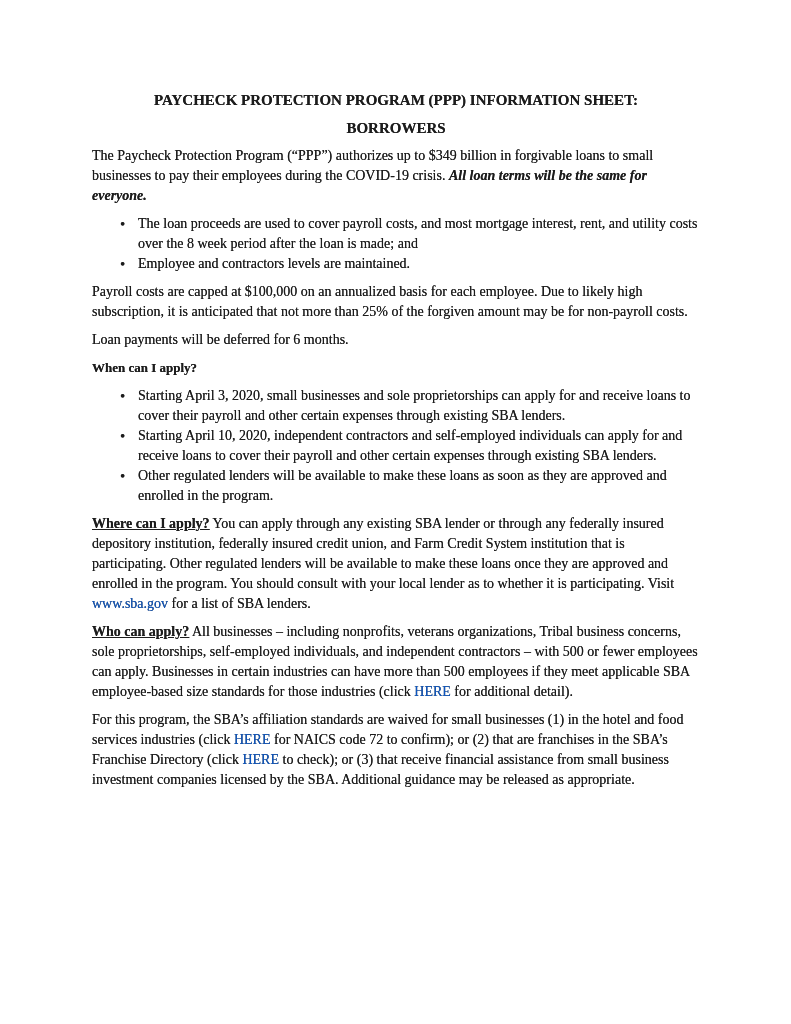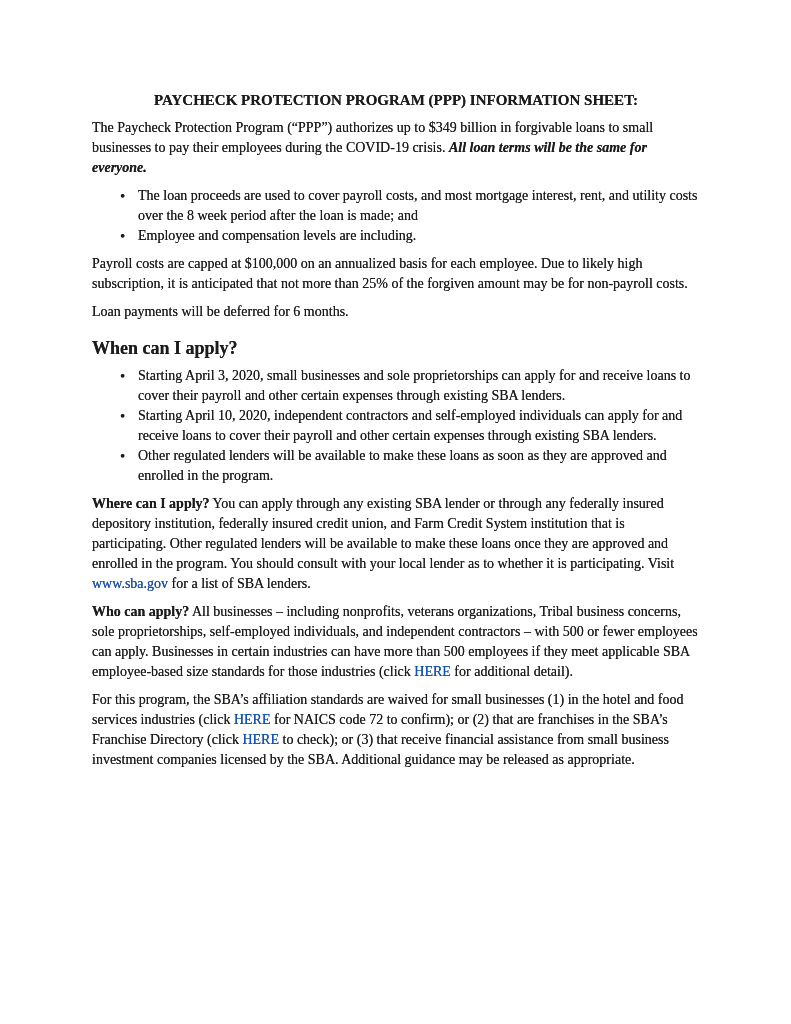--- a/index.html
+++ b/index.html
@@ -26,62 +26,63 @@
     font-size: 15px;
     line-height: 20px;
     margin: 0 0 8px 0;
   }
   p.para {
     font-size: 14px;
     line-height: 20px;
     margin: 0 0 8px 0;
   }
   p.section-heading {
-    font-size: 18px;
+    font-size: 13px;
     line-height: 20px;
     font-weight: bold;
-    margin: 16px 0 8px 0;
+    margin: 8px 0 8px 0;
   }
   ul.doc-list {
     list-style: none;
     margin: 0 0 8px 0;
     padding: 0 0 0 46px;
   }
   ul.doc-list li {
     font-size: 14px;
     line-height: 20px;
     position: relative;
   }
   ul.doc-list li::before {
     content: "\2022";
     position: absolute;
     left: -18px;
     top: 0;
     font-size: 15px;
   }
-  .lead { font-weight: bold; }
+  .lead { font-weight: bold; text-decoration: underline; }
   .bold-italic { font-weight: bold; font-style: italic; }
   a.doc-link {
     cursor: pointer;
   }
 </style>
 </head>
 <body style="color: rgb(28, 28, 28);">
 
 <div class="page">
 
   <p class="doc-title">PAYCHECK PROTECTION PROGRAM (PPP) INFORMATION SHEET:</p>
 
+  <p class="doc-subtitle">BORROWERS</p>
 
   <p class="para"><span>The Paycheck Protection Program (“PPP”) authorizes up to $349 billion in forgivable loans to small businesses to pay their employees during the COVID-19 crisis. </span><span class="bold-italic">All loan terms will be the same for everyone.</span></p>
 
 
   <ul class="doc-list">
     <li>The loan proceeds are used to cover payroll costs, and most mortgage interest, rent, and utility costs over the 8 week period after the loan is made; and</li>
-    <li>Employee and compensation levels are including.</li>
+    <li>Employee and contractors levels are maintained.</li>
   </ul>
 
   <p class="para">Payroll costs are capped at $100,000 on an annualized basis for each employee. Due to likely high subscription, it is anticipated that not more than 25% of the forgiven amount may be for non-payroll costs.</p>
 
   <p class="para">Loan payments will be deferred for 6 months.</p>
 
   <p class="section-heading">When can I apply?</p>
 
   <ul class="doc-list">
     <li>Starting April 3, 2020, small businesses and sole proprietorships can apply for and receive loans to cover their payroll and other certain expenses through existing SBA lenders.</li>

